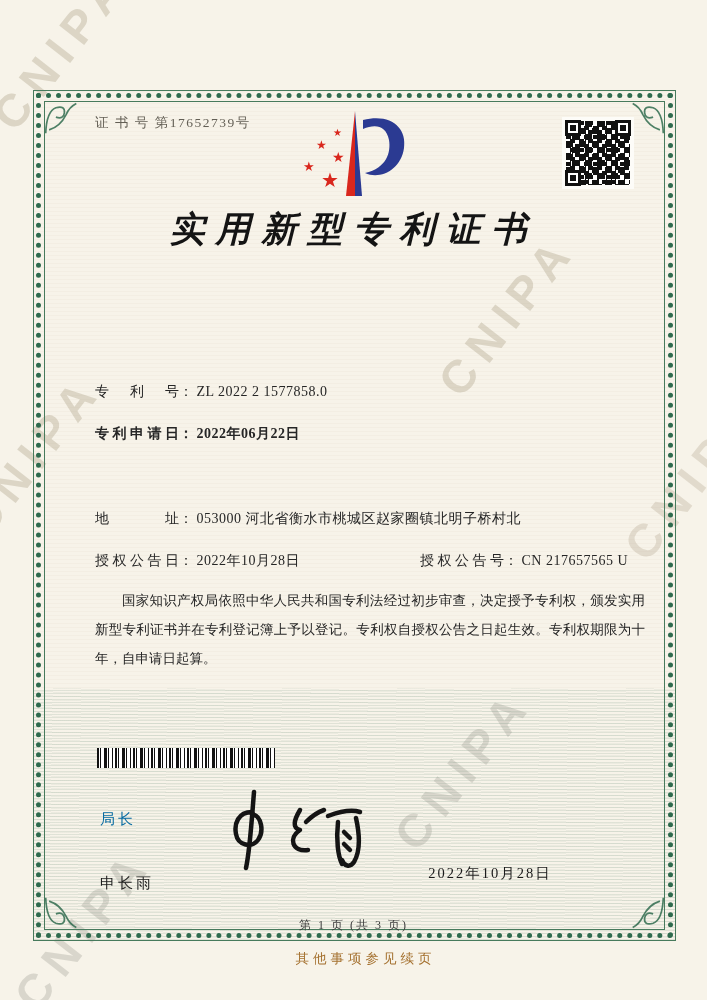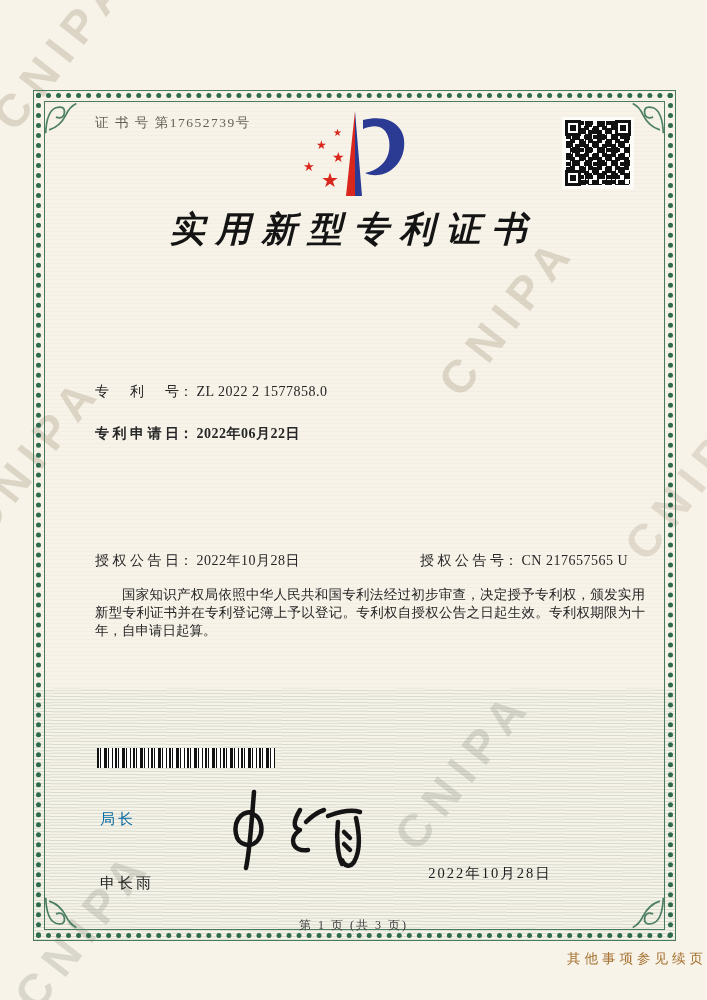--- a/index.html
+++ b/index.html
@@ -100,21 +100,21 @@
   .f2{top:383px;}
   .f3{top:425px;font-weight:bold;}
   .f4{top:467px;}
   .f5{top:510px;}
   .f6{top:552px;}
   .auth2{position:absolute;left:325px;top:0;}
 
   
   .body-text{
     position:absolute;z-index:4;left:95px;right:62px;top:586px;
-    font-size:13.5px;line-height:18px;text-align:justify;color:#262626;
+    font-size:13.5px;line-height:29px;text-align:justify;color:#262626;
   }
   .body-text p{margin:0;text-indent:2em;}
 
   
   .barcode{
     position:absolute;z-index:4;left:97px;top:748px;width:178px;height:20px;
     background:repeating-linear-gradient(90deg,
       #111 0 2px, #fff 2px 3px,
       #111 3px 4px, #fff 4px 7px,
       #111 7px 10px, #fff 10px 11px,
@@ -124,21 +124,21 @@
 
   
   .signer-title{position:absolute;z-index:4;left:100px;top:810px;font-size:15px;letter-spacing:3px;color:#0369a1;}
   .signer-name{position:absolute;z-index:4;left:100px;top:874px;font-size:15px;letter-spacing:3px;color:#1c1c1c;}
   .signature{position:absolute;z-index:4;left:208px;top:786px;width:155px;height:86px;}
   .signature svg{width:100%;height:100%;}
   .issue-date{position:absolute;z-index:4;left:400px;top:864px;width:180px;text-align:center;font-size:14.5px;letter-spacing:2px;color:#1c1c1c;}
 
   
   .page-no{position:absolute;z-index:4;left:0;right:0;top:917px;text-align:center;font-size:12px;letter-spacing:2px;color:#3c3c3c;}
-  .cont-note{position:absolute;z-index:4;left:0;right:0;top:950px;text-align:right;font-size:13.5px;letter-spacing:4px;color:#a4702e;padding-left:24px;}
+  .cont-note{position:absolute;z-index:4;left:0;right:0;top:950px;text-align:center;font-size:13.5px;letter-spacing:4px;color:#a4702e;padding-left:24px;}
 </style>
 </head>
 <body>
 
 <div class="stage">
 
   <span class="wm wm1">CNIPA</span>
   <span class="wm wm2">CNIPA</span>
   <span class="wm wm3">CNIPA</span>
   <span class="wm wm4">CNIPA</span>
@@ -194,20 +194,24 @@
 
   <div class="title">实用新型专利证书</div>
 
   <div class="frow f2">
     <span class="flabel">专利号</span><span class="fcolon">：</span>
     <span class="fvalue">ZL 2022 2 1577858.0</span>
   </div>
   <div class="frow f3">
     <span class="flabel">专利申请日</span><span class="fcolon">：</span>
     <span class="fvalue">2022年06月22日</span>
+  </div>
+  <div class="frow f5">
+    <span class="flabel">地址</span><span class="fcolon">：</span>
+    <span class="fvalue">053000 河北省衡水市桃城区赵家圈镇北明子桥村北</span>
   </div>
   <div class="frow f6">
     <span>
       <span class="flabel">授权公告日</span><span class="fcolon">：</span>
       <span class="fvalue">2022年10月28日</span>
     </span>
     <span class="auth2">
       <span class="flabel">授权公告号</span><span class="fcolon">：</span>
       <span class="fvalue">CN 217657565 U</span>
     </span>

